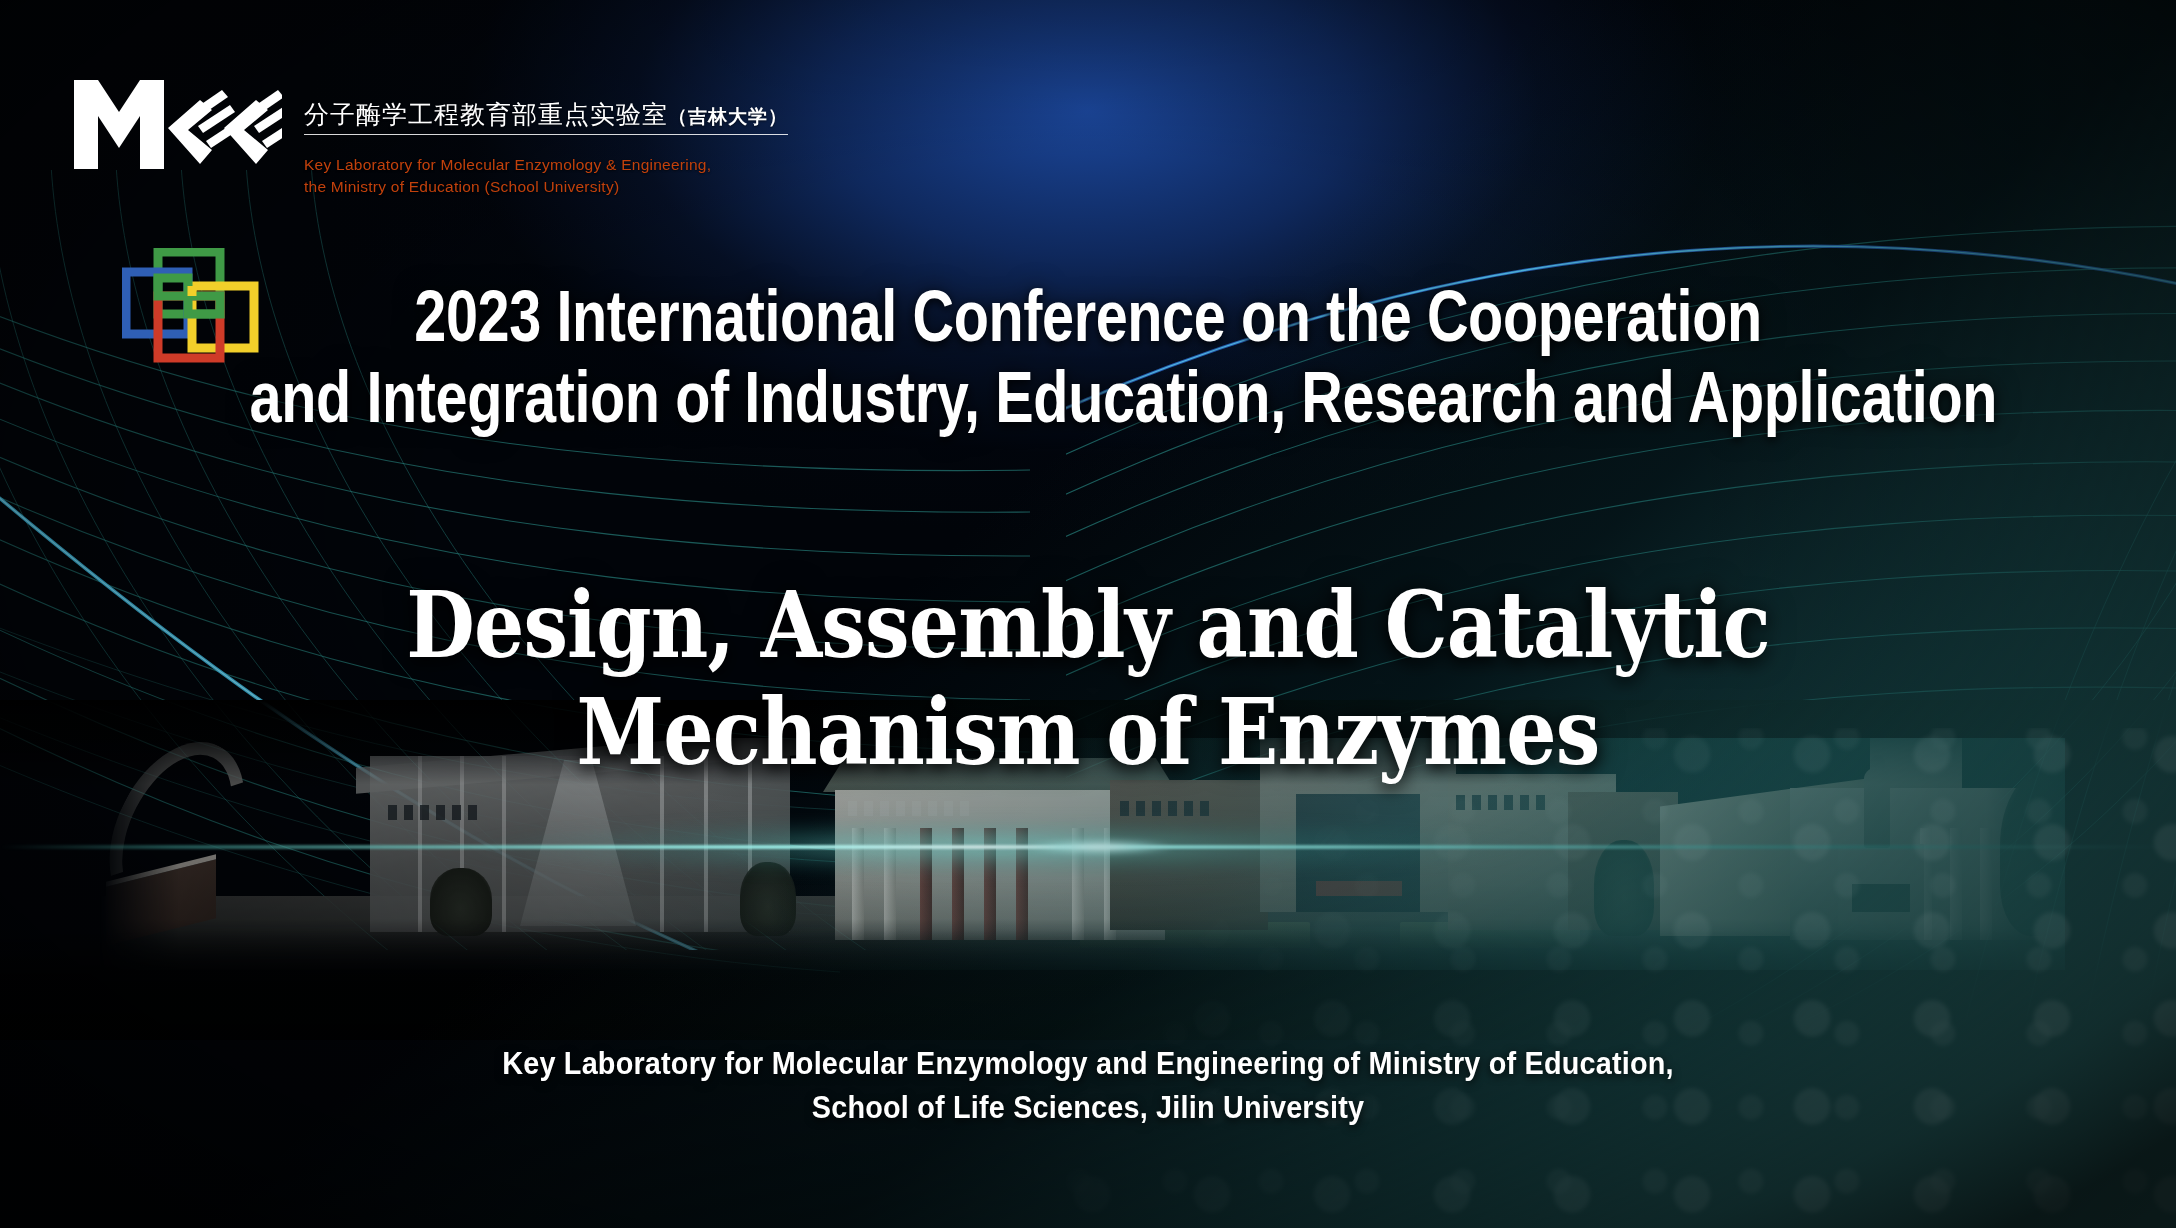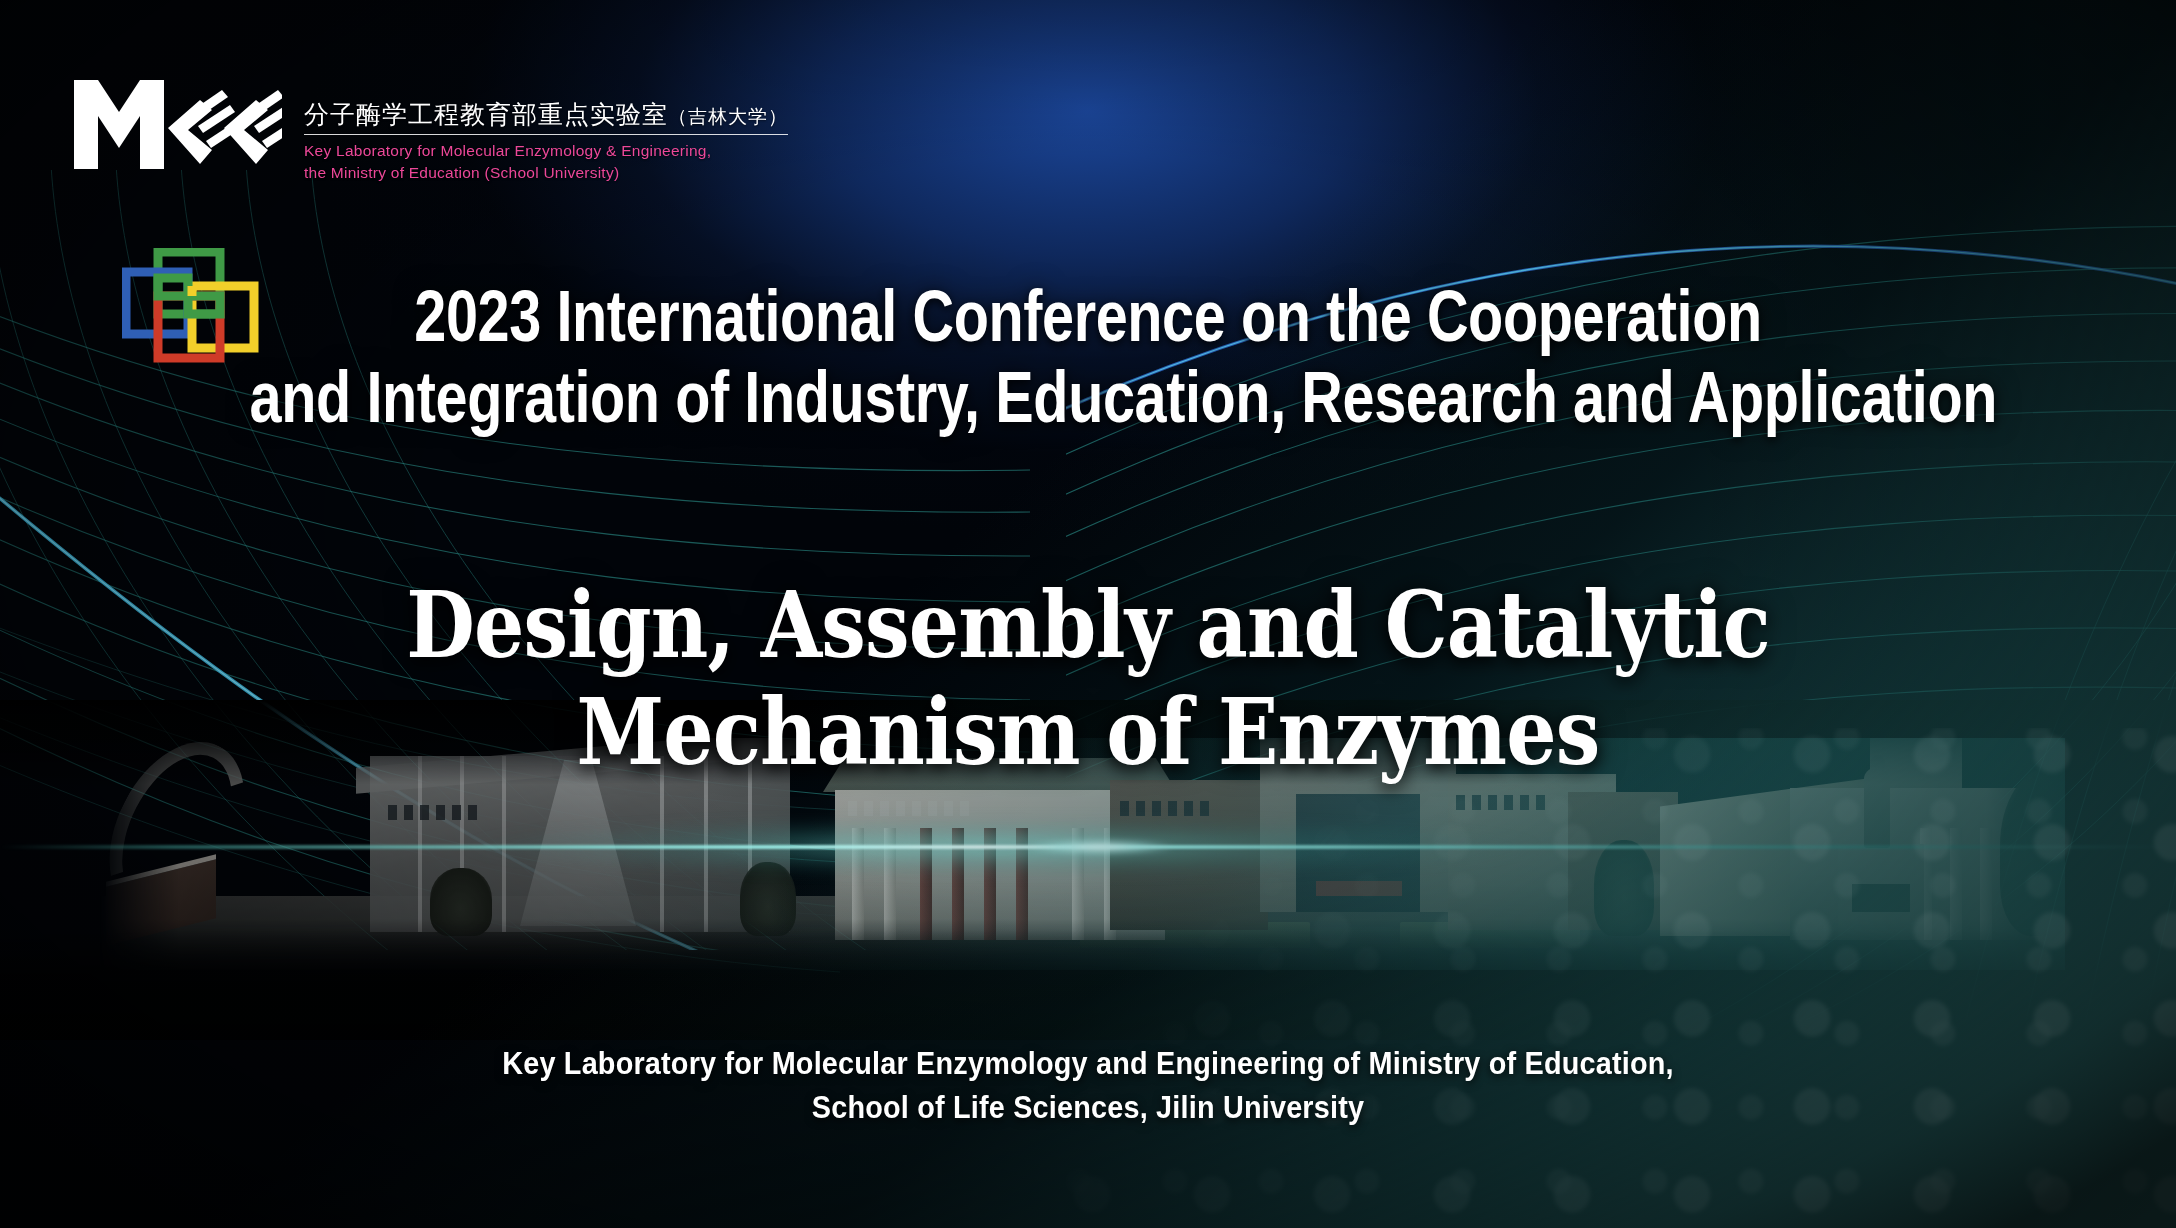--- a/index.html
+++ b/index.html
@@ -309,26 +309,26 @@
   .logo-cn {
     color:#ffffff;
     font-size:25px;
     letter-spacing:1px;
     white-space:nowrap;
     border-bottom:1.5px solid rgba(255,255,255,.85);
     padding-bottom:3px;
     font-family:"DejaVu Sans", sans-serif;
     text-shadow:0 1px 2px rgba(0,0,0,.6);
   }
-  .logo-cn .paren { font-size:19px; }
+  .logo-cn .paren { font-size:19px;font-weight:bold; }
   .logo-en {
-    color:#ec4899;
+    color:#c2410c;
     font-size:15.5px;
     line-height:1.42;
-    margin-top:5px;
+    margin-top:19px;
     letter-spacing:.25px;
     white-space:nowrap;
     font-family:"Liberation Sans", sans-serif;
     text-shadow:0 1px 2px rgba(0,0,0,.7);
   }
 
   .squares-icon {
     position:absolute; left:122px; top:248px;
     width:140px; height:118px;
   }

